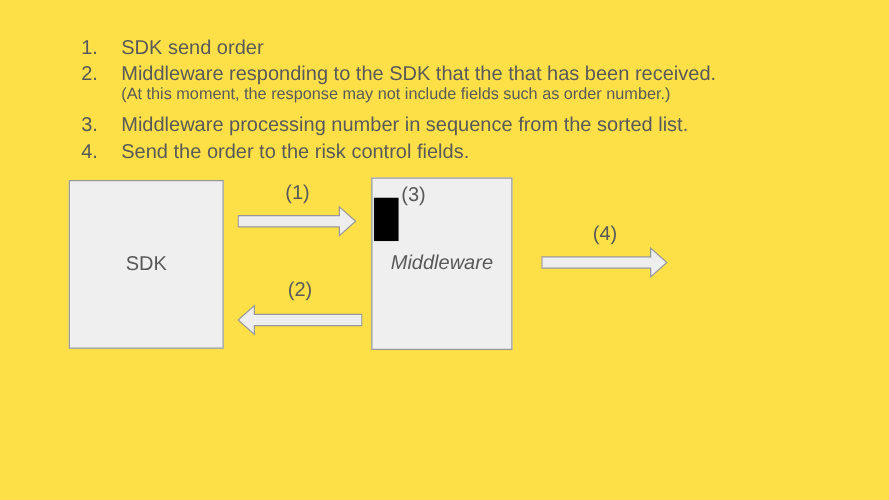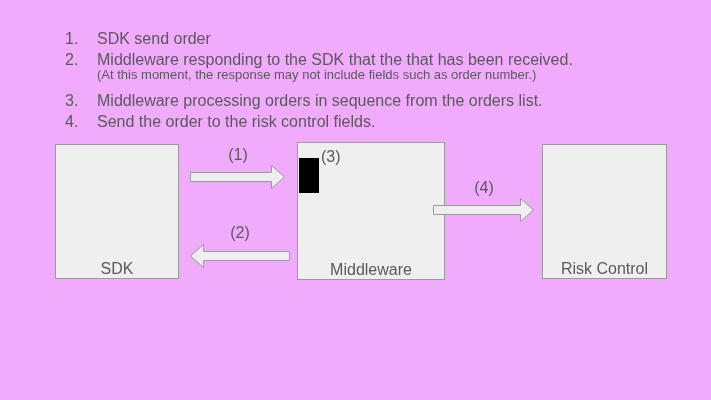--- a/index.html
+++ b/index.html
@@ -5,21 +5,21 @@
   html, body {
     margin: 0;
     padding: 0;
     background: #ffffff;
     font-family: "Liberation Sans", "DejaVu Sans", sans-serif;
   }
   .stage {
     position: relative;
     width: 711px;
     height: 400px;
-    background: #f0abfc;
+    background: #fde047;
     overflow: hidden;
   }
   
   .step-row {
     position: absolute;
     left: 0;
     padding-left: 65px;
     width: 700px;
     font-size: 16px;
     line-height: 17px;
@@ -39,27 +39,27 @@
     white-space: nowrap;
     text-align: center;
   }
   
   .node {
     position: absolute;
     background: #efefef;
     border: 1px solid #9a9a9a;
     box-sizing: border-box;
     display: flex;
-    align-items: flex-end;
+    align-items: center;
     justify-content: center;
     font-size: 16px;
     color: #595959;
   }
   .node-sdk          { left: 55px;  top: 144px; width: 124px; height: 135px; }
-  .node-middleware   { left: 297px; top: 142px; width: 148px; height: 138px; }
+  .node-middleware   { left: 297px; top: 142px; width: 113px; height: 138px; font-style: italic; }
   .node-risk-control { left: 542px; top: 144px; width: 125px; height: 135px; }
   
   .queue-marker {
     position: absolute;
     left: 299px;
     top: 158px;
     width: 20px;
     height: 35px;
   }
   
@@ -85,34 +85,31 @@
 <div class="stage">
 
   <div class="step-row" style="top:30px">
     <span class="step-num">1.</span><span>SDK send order</span>
   </div>
   <div class="step-row" style="top:51px">
     <span class="step-num">2.</span><span>Middleware responding to the SDK that the that has been received.</span>
   </div>
   <div class="step-note" style="top:68px">(At this moment, the response may not include fields such as order number.)</div>
   <div class="step-row" style="top:92px">
-    <span class="step-num">3.</span><span>Middleware processing orders in sequence from the orders list.</span>
+    <span class="step-num">3.</span><span>Middleware processing number in sequence from the sorted list.</span>
   </div>
   <div class="step-row" style="top:113px">
     <span class="step-num">4.</span><span>Send the order to the risk control fields.</span>
   </div>
 
   <div class="node node-sdk">
     <span>SDK</span>
   </div>
   <div class="node node-middleware">
     <span>Middleware</span>
-  </div>
-  <div class="node node-risk-control">
-    <span>Risk Control</span>
   </div>
 
   <svg class="queue-marker" width="20" height="35">
     <rect x="0" y="0" width="20" height="35" fill="#000000"></rect>
   </svg>
 
   <svg class="arrow-svg arrow-1" width="96" height="26">
     <polygon points="0.5,8.5 81.5,8.5 81.5,1.5 94.5,13 81.5,24.5 81.5,17.5 0.5,17.5" stroke="#999999" stroke-width="1" fill="#eeeeee"></polygon>
   </svg>
   <div class="arrow-label label-1">(1)</div>

